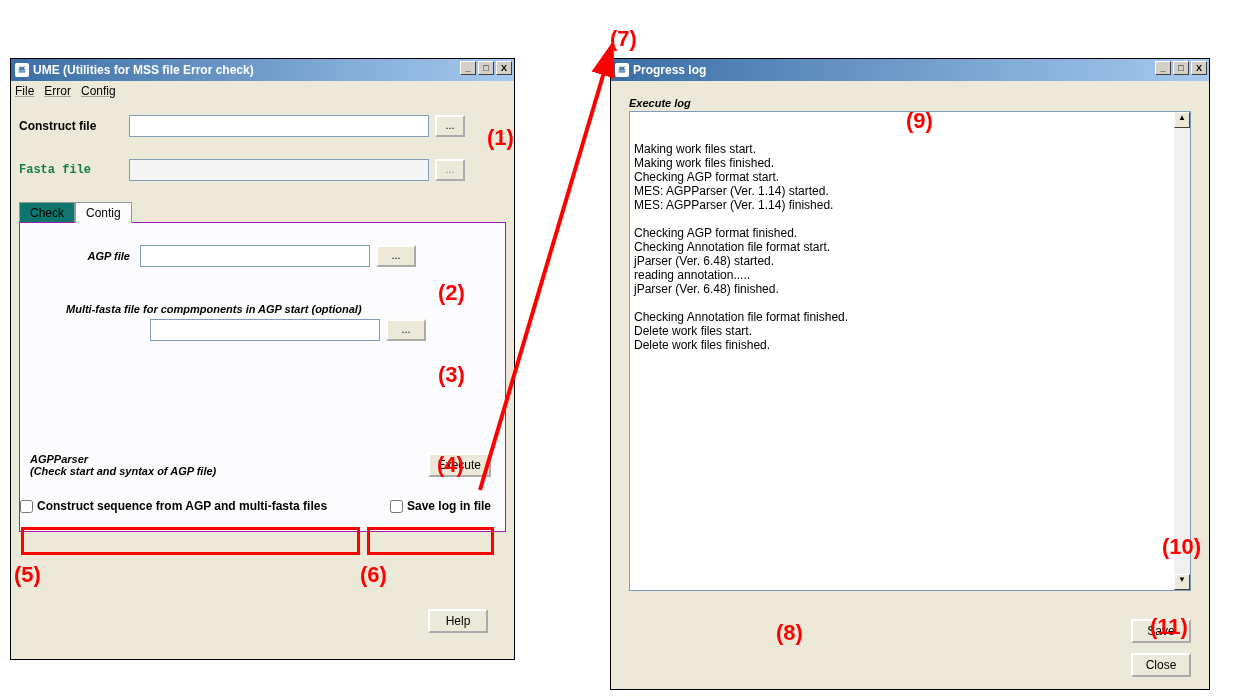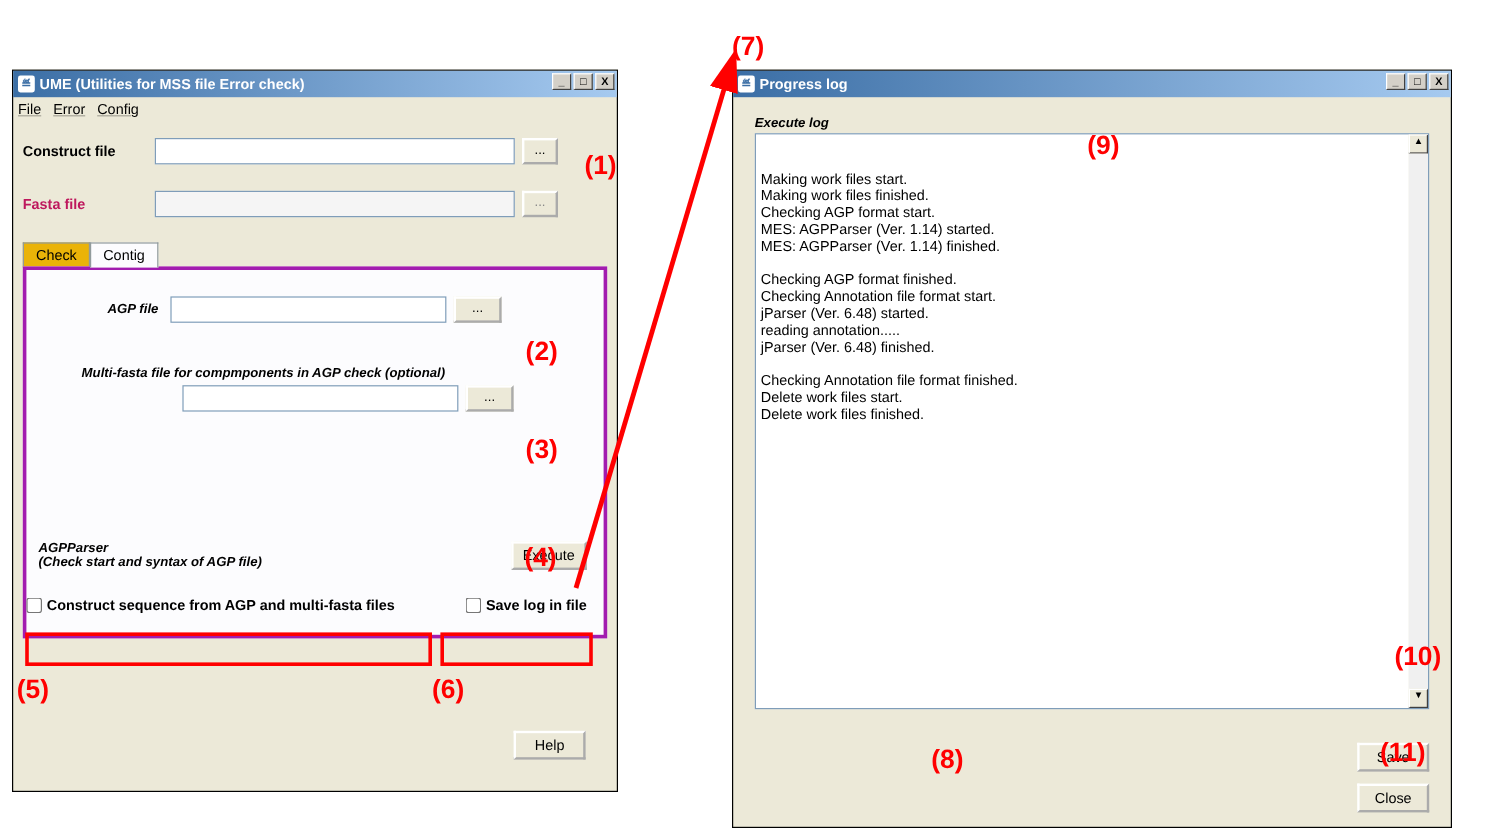--- a/index.html
+++ b/index.html
@@ -6,29 +6,29 @@
   body { margin:0; width:1260px; height:696px; background:#fff; position:relative; font-size:12px; }
   .window { position:absolute; border:1px solid #000; background:#ece9d8; }
   .titlebar { height:22px; background:linear-gradient(to right,#3b6ea5,#a6caf0); color:#fff; font-weight:bold; font-size:12px; display:flex; align-items:center; padding-left:4px; position:relative; }
   .titlebar .jicon { width:14px; height:14px; background:#fff; color:#3b6ea5; font-size:10px; display:inline-flex; align-items:center; justify-content:center; margin-right:4px; border-radius:2px; }
   .winctrls { position:absolute; right:2px; top:2px; display:flex; gap:2px; }
   .winbtn { width:16px; height:14px; background:#d4d0c8; border:1px solid #fff; border-right-color:#404040; border-bottom-color:#404040; display:flex; align-items:center; justify-content:center; font-size:9px; font-weight:bold; font-family:Arial; color:#000; }
   .menubar { height:20px; display:flex; align-items:center; padding-left:4px; font-size:12px; }
   .menubar span { margin-right:10px; text-decoration:underline; text-decoration-color:rgba(0,0,0,0.3) }
   .formrow { display:flex; align-items:center; margin:14px 0 0 8px; }
   .lbl { width:110px; font-weight:bold; }
-  .lbl.dim { color:#be185d; }
+  .lbl.dim { color:#15803d;font-family:Liberation Mono, monospace; }
   .tinput { height:22px; border:1px solid #7f9db9; background:#fff; }
   .btnsmall { width:30px; height:22px; background:#ece9d8; border:2px outset #fff; margin-left:6px; font-size:11px; text-align:center; line-height:16px; }
   .tabs { margin:20px 8px 0 8px; }
   .tabstrip { display:flex; }
   .tab { padding:3px 10px; border:1px solid #919b9c; border-bottom:none; background:#f5f4ea; position:relative; top:1px; }
-  .tab.inactive { background:#eab308; color:#000; }
+  .tab.inactive { background:#0f766e; color:#000; }
   .tab.active { background:#fcfcfe; z-index:2; }
-  .tabpanel { border:3px solid #a21caf; padding:10px 10px 18px 10px; background:#fcfcfe; min-height:310px; position:relative; }
+  .tabpanel { border:1px solid #a21caf; padding:10px 10px 18px 10px; background:#fcfcfe; min-height:310px; position:relative; }
   .sublbl { font-weight:bold; font-style:italic; font-size:11px;}
   .bigbtn { min-width:60px; height:24px; background:#ece9d8; border:2px outset #fff; font-size:12px; padding:0 8px; }
   .cb { display:flex; align-items:center; gap:4px; font-weight:bold; }
   .cb input { width:13px; height:13px; margin:0; }
   .redbox { position:absolute; border:3px solid red; }
   .redtxt { position:absolute; color:red; font-weight:bold; font-size:22px; font-family:Arial; }
   .arrow { position:absolute; }
   .textarea { background:#fff; border:1px solid #7f9db9; font-family:"MS Gothic", monospace; font-size:12px; padding:2px 4px; white-space:pre; position:relative; overflow:hidden; }
   .scrollbar { position:absolute; right:0; top:0; bottom:0; width:16px; background:#ece9d8; display:flex; flex-direction:column; }
   .scrollbtn { height:16px; background:#ece9d8; border:1px solid #fff; border-right-color:#404040; border-bottom-color:#404040; font-size:8px; text-align:center; }
@@ -71,21 +71,21 @@
       <div class="tab inactive">Check</div>
       <div class="tab active">Contig</div>
     </div>
     <div class="tabpanel">
       <div style="display:flex; align-items:center; margin-top:12px;">
         <div style="width:110px; text-align:right; padding-right:10px;" class="sublbl">AGP file</div>
         <div class="tinput" style="width:230px;"></div>
         <div class="btnsmall" style="width:40px;">...</div>
       </div>
       <div style="margin-top:36px;">
-        <div class="sublbl" style="margin-left:36px;">Multi-fasta file for compmponents in AGP check (optional)</div>
+        <div class="sublbl" style="margin-left:36px;">Multi-fasta file for compmponents in AGP start (optional)</div>
         <div style="display:flex; align-items:center; margin-top:4px;">
           <div style="width:120px;"></div>
           <div class="tinput" style="width:230px;"></div>
           <div class="btnsmall" style="width:40px;">...</div>
         </div>
       </div>
       <div style="position:absolute; left:10px; bottom:54px;">
         <div class="sublbl">AGPParser</div>
         <div class="sublbl">(Check start and syntax of AGP file)</div>
       </div>

